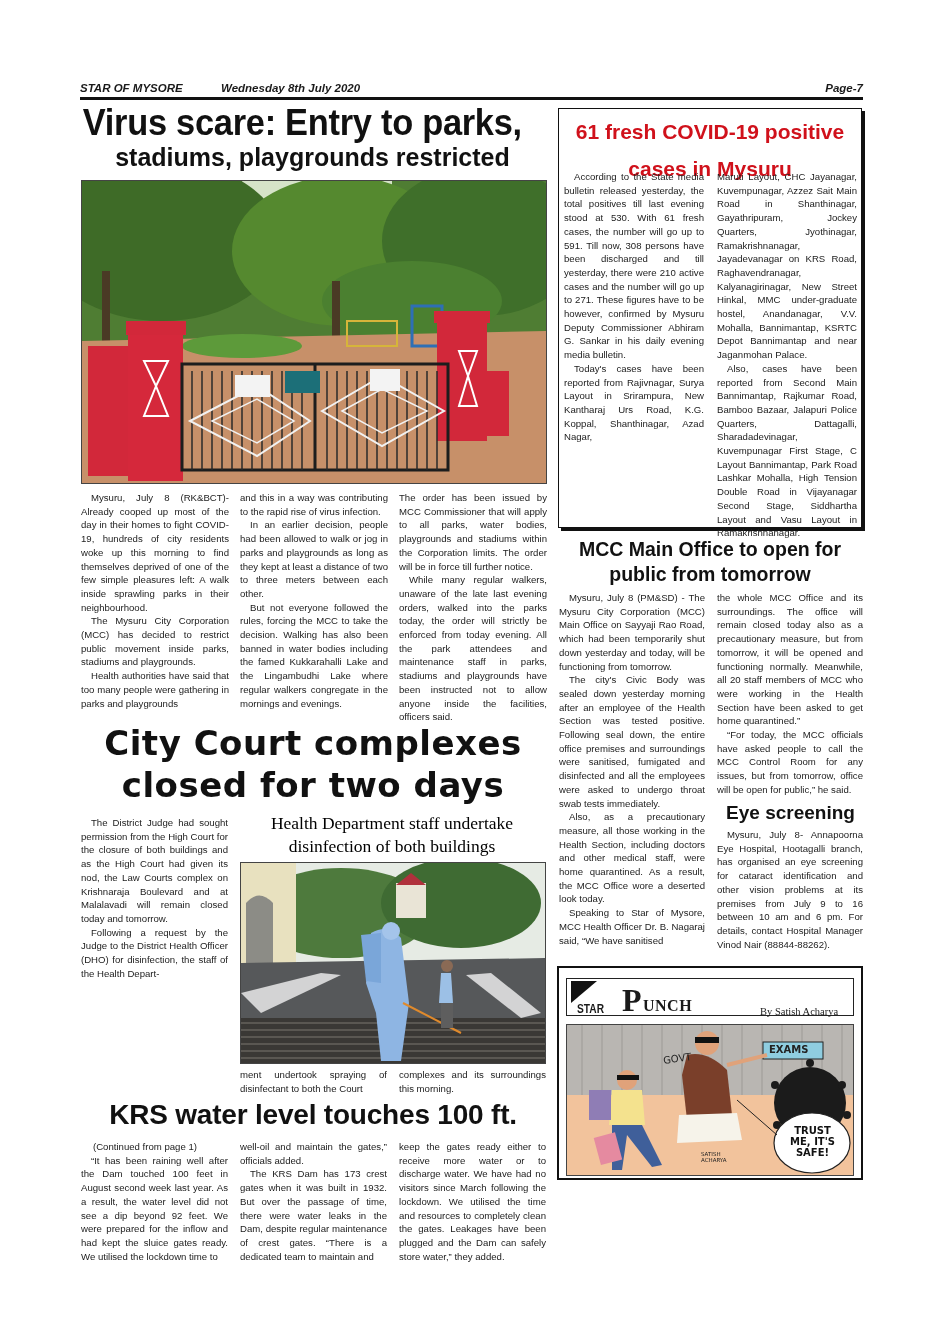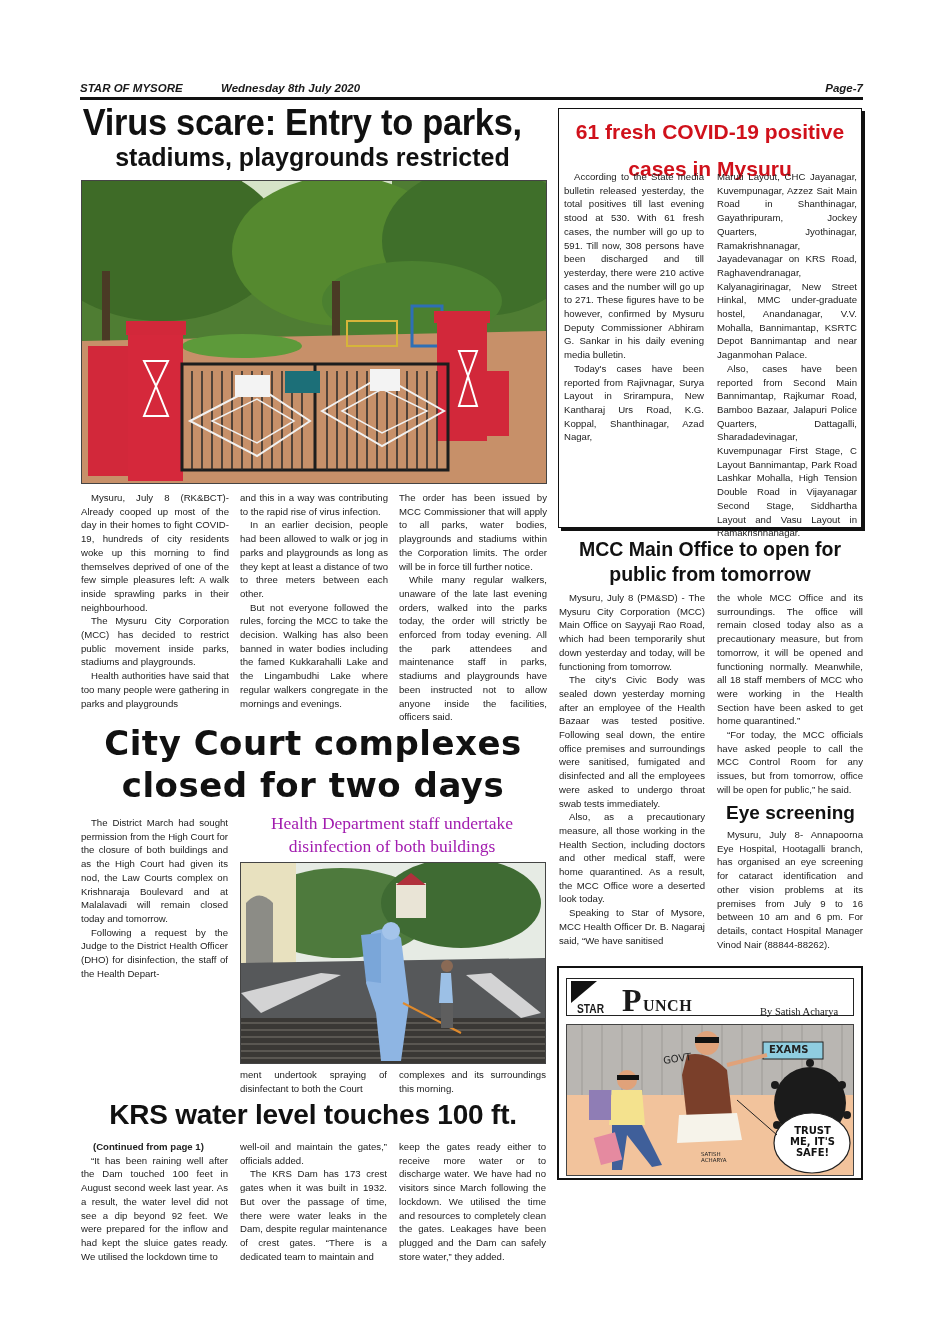--- a/index.html
+++ b/index.html
@@ -28,21 +28,21 @@
   .photo-park { left: 81px; top: 180px; width: 466px; height: 304px; border: 1px solid #444; overflow: hidden; background: #5f8a3c; }
 
   
   .covid-box { left: 558px; top: 108px; width: 304px; height: 420px; border: 1.5px solid #111; box-shadow: 3px 3px 0 #111; background: #fff; }
   .covid-title { left: 558px; top: 113px; width: 304px; font-family: "Liberation Sans", sans-serif; font-weight: bold; color: #d0111b; font-size: 21px; line-height: 37px; text-align: center; }
 
   .h-mcc { left: 558px; top: 537px; width: 304px; font-size: 19.5px; line-height: 25px; }
   .h-eye { left: 718px; top: 802px; width: 145px; font-size: 19px; }
 
   .h-court { left: 80px; top: 722px; width: 466px; font-family: "DejaVu Sans", sans-serif; font-weight: bold; font-size: 34px; line-height: 42px; letter-spacing: 0.5px; }
-  .court-caption { left: 238px; top: 812px; width: 308px; font-family: "Liberation Serif", serif; color: #a21caf; font-size: 17.5px; line-height: 23px; text-align: center; }
+  .court-caption { left: 238px; top: 812px; width: 308px; font-family: "Liberation Serif", serif; color: #000000; font-size: 17.5px; line-height: 23px; text-align: center; }
   .photo-court { left: 240px; top: 862px; width: 306px; height: 202px; border: 1px solid #444; overflow: hidden; background: #6d8f5a; }
 
   .h-krs { left: 80px; top: 1099px; width: 466px; font-size: 28px; letter-spacing: -0.2px; }
 
   
   .punch-frame { left: 557px; top: 966px; width: 306px; height: 214px; border: 2px solid #111; background: #fff; }
   .punch-head { left: 566px; top: 978px; width: 288px; height: 38px; border: 1.3px solid #222; background: #fff; }
   .punch-flag { left: 571px; top: 981px; width: 0; height: 0; border-top: 22px solid #111; border-right: 26px solid transparent; }
   .punch-star { left: 577px; top: 1002px; font-family: "Liberation Sans", sans-serif; font-weight: bold; font-size: 12px; transform: scaleX(0.85); transform-origin: left; }
   .punch-P { left: 622px; top: 986px; font-family: "Liberation Serif", serif; font-weight: bold; font-size: 32px; line-height: 28px; }
@@ -147,26 +147,26 @@
   <p>Today's cases have been reported from Rajivnagar, Surya Layout in Srirampura, New Kantharaj Urs Road, K.G. Koppal, Shanthinagar, Azad Nagar,</p>
 </div>
 <div class="col body-text" style="left:717px; top:170px; width:140px;">
   <p style="text-indent:0">Maruti Layout, CHC Jayanagar, Kuvempunagar, Azzez Sait Main Road in Shanthinagar, Gayathripuram, Jockey Quarters, Jyothinagar, Ramakrishnanagar, Jayadevanagar on KRS Road, Raghavendranagar, Kalyanagirinagar, New Street Hinkal, MMC under-graduate hostel, Anandanagar, V.V. Mohalla, Bannimantap, KSRTC Depot Bannimantap and near Jaganmohan Palace.</p>
   <p>Also, cases have been reported from Second Main Bannimantap, Rajkumar Road, Bamboo Bazaar, Jalapuri Police Quarters, Dattagalli, Sharadadevinagar, Kuvempunagar First Stage, C Layout Bannimantap, Park Road Lashkar Mohalla, High Tension Double Road in Vijayanagar Second Stage, Siddhartha Layout and Vasu Layout in Ramakrishnanagar.</p>
 </div>
 
 <div class="abs hl h-mcc" style="white-space:normal; padding:0 14px;">MCC Main Office to open for public from tomorrow</div>
 <div class="col body-text" style="left:559px; top:591px; width:146px;">
   <p>Mysuru, July 8 (PM&amp;SD) - The Mysuru City Corporation (MCC) Main Office on Sayyaji Rao Road, which had been temporarily shut down yesterday and today, will be functioning from tomorrow.</p>
-  <p>The city's Civic Body was sealed down yesterday morning after an employee of the Health Bazaar was tested positive. Following seal down, the entire office premises and surroundings were sanitised, fumigated and disinfected and all the employees were asked to undergo throat swab tests immediately.</p>
+  <p>The city's Civic Body was sealed down yesterday morning after an employee of the Health Section was tested positive. Following seal down, the entire office premises and surroundings were sanitised, fumigated and disinfected and all the employees were asked to undergo throat swab tests immediately.</p>
   <p>Also, as a precautionary measure, all those working in the Health Section, including doctors and other medical staff, were home quarantined. As a result, the MCC Office wore a deserted look today.</p>
   <p>Speaking to Star of Mysore, MCC Health Officer Dr. B. Nagaraj said, “We have sanitised</p>
 </div>
 <div class="col body-text" style="left:717px; top:591px; width:146px;">
-  <p style="text-indent:0">the whole MCC Office and its surroundings. The office will remain closed today also as a precautionary measure, but from tomorrow, it will be opened and functioning normally. Meanwhile, all 18 staff members of MCC who were working in the Health Section have been asked to get home quarantined.”</p>
+  <p style="text-indent:0">the whole MCC Office and its surroundings. The office will remain closed today also as a precautionary measure, but from tomorrow, it will be opened and functioning normally. Meanwhile, all 20 staff members of MCC who were working in the Health Section have been asked to get home quarantined.”</p>
   <p>“For today, the MCC officials have asked people to call the MCC Control Room for any issues, but from tomorrow, office will be open for public,” he said.</p>
 </div>
 
 <div class="abs hl h-eye">Eye screening</div>
 <div class="col body-text" style="left:717px; top:828px; width:146px;">
   <p>Mysuru, July 8- Annapoorna Eye Hospital, Hootagalli branch, has organised an eye screening for cataract identification and other vision problems at its premises from July 9 to 16 between 10 am and 6 pm. For details, contact Hospital Manager Vinod Nair (88844-88262).</p>
 </div>
 
 <div class="abs hl h-court">
   <div>City Court complexes</div>
@@ -198,33 +198,33 @@
     <circle cx="150" cy="68" r="9" fill="#a4c4ea"></circle>
     <path d="M120 72 L140 70 L140 120 L125 118 Z" fill="#7aa6d9"></path>
     <line x1="162" y1="140" x2="220" y2="170" stroke="#e08a2c" stroke-width="2"></line>
     <path d="M200 110 L210 110 L212 140 L198 140 Z" fill="#9cc0e6"></path>
     <circle cx="206" cy="103" r="6" fill="#8a6a55"></circle>
     <rect x="200" y="140" width="12" height="25" fill="#5e5e5e"></rect>
   </svg>
 </div>
 
 <div class="col body-text" style="left:81px; top:816px; width:147px;">
-  <p>The District March had sought permission from the High Court for the closure of both buildings and as the High Court had given its nod, the Law Courts complex on Krishnaraja Boulevard and at Malalavadi will remain closed today and tomorrow.</p>
+  <p>The District Judge had sought permission from the High Court for the closure of both buildings and as the High Court had given its nod, the Law Courts complex on Krishnaraja Boulevard and at Malalavadi will remain closed today and tomorrow.</p>
   <p>Following a request by the Judge to the District Health Officer (DHO) for disinfection, the staff of the Health Depart-</p>
 </div>
 <div class="col body-text" style="left:240px; top:1068px; width:147px;">
   <p style="text-indent:0">ment undertook spraying of disinfectant to both the Court</p>
 </div>
 <div class="col body-text" style="left:399px; top:1068px; width:147px;">
   <p style="text-indent:0">complexes and its surroundings this morning.</p>
 </div>
 
 <div class="abs hl h-krs">KRS water level touches 100 ft.</div>
 <div class="col body-text" style="left:81px; top:1140px; width:147px;">
-  <div style="font-weight:bold; padding-left:12px;">(Continued from page 1)</div>
+  <div style="font-weight:normal; padding-left:12px;">(Continued from page 1)</div>
   <p>“It has been raining well after the Dam touched 100 feet in August second week last year. As a result, the water level did not see a dip beyond 92 feet. We were prepared for the inflow and had kept the sluice gates ready. We utilised the lockdown time to</p>
 </div>
 <div class="col body-text" style="left:240px; top:1140px; width:147px;">
   <p style="text-indent:0">well-oil and maintain the gates,” officials added.</p>
   <p>The KRS Dam has 173 crest gates when it was built in 1932. But over the passage of time, there were water leaks in the Dam, despite regular maintenance of crest gates. “There is a dedicated team to maintain and</p>
 </div>
 <div class="col body-text" style="left:399px; top:1140px; width:147px;">
   <p style="text-indent:0">keep the gates ready either to receive more water or to discharge water. We have had no visitors since March following the lockdown. We utilised the time and resources to completely clean the gates. Leakages have been plugged and the Dam can safely store water,” they added.</p>
 </div>
 

